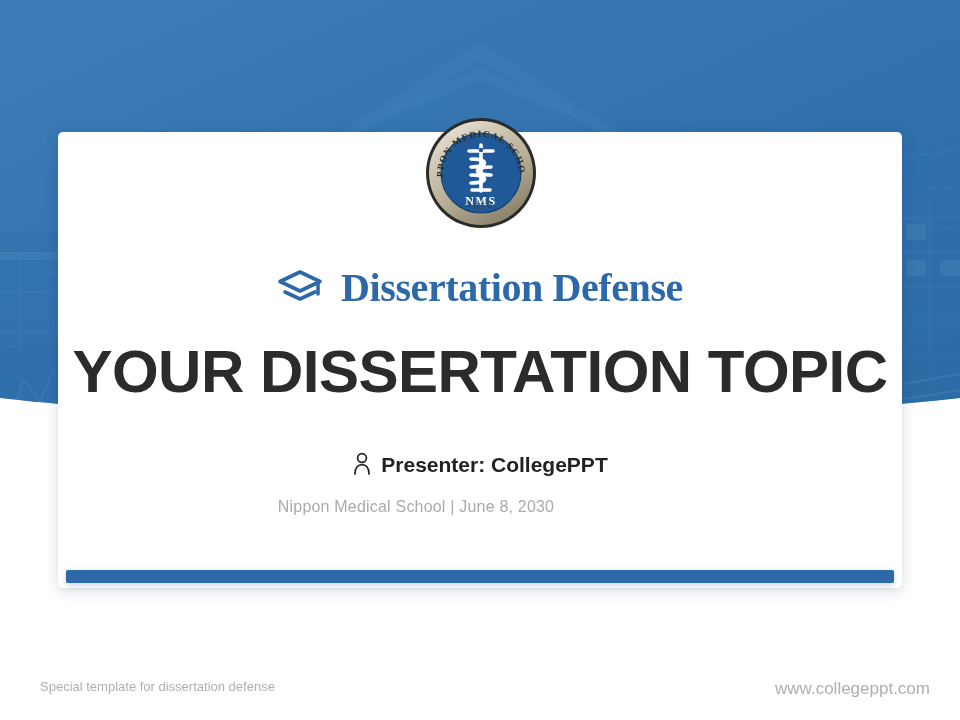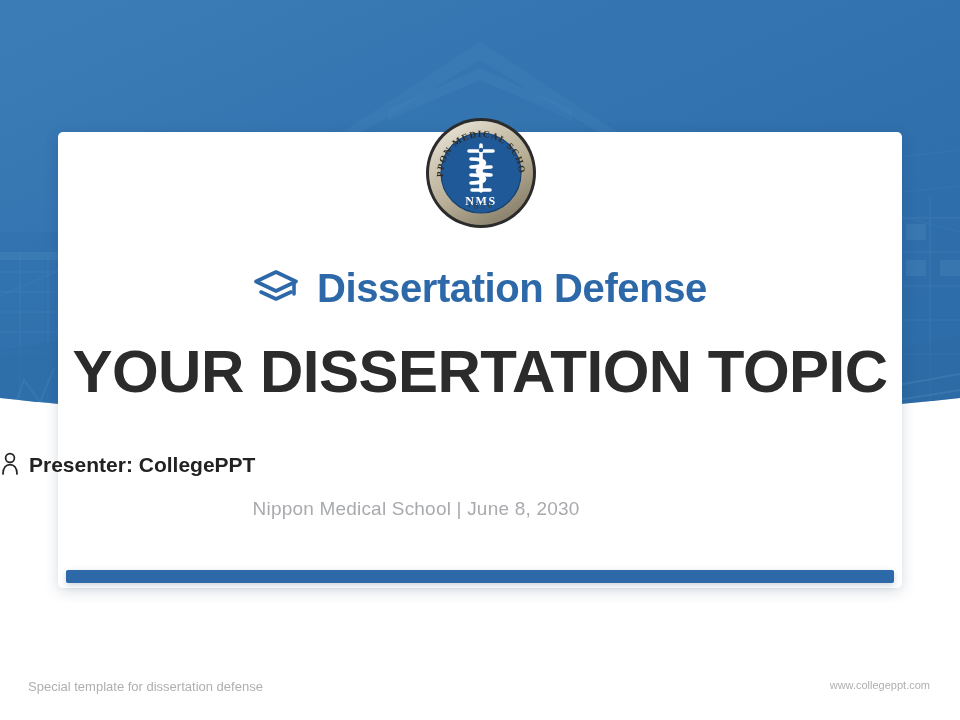--- a/index.html
+++ b/index.html
@@ -73,20 +73,21 @@
   
   .kicker-row {
     position: absolute;
     left: 0;
     top: 268px;
     width: 960px;
     display: flex;
     align-items: center;
     justify-content: center;
     gap: 18px;
+    font-family: Liberation Serif, serif;
   }
   .cap-icon { width: 46px; height: 40px; display: block; flex: none; }
   .kicker-text {
     font-size: 40px;
     font-weight: bold;
     color: #2D69A8;
     letter-spacing: -0.4px;
     white-space: nowrap;
     line-height: 1;
   }
@@ -105,20 +106,21 @@
     white-space: nowrap;
   }
 
   .people-row {
     position: absolute;
     left: 0;
     top: 452px;
     width: 960px;
     display: flex;
     align-items: center;
+    justify-content: center;
     gap: 36px;
   }
   .person-item {
     display: flex;
     align-items: center;
     gap: 9px;
   }
   .person-item .person-label {
     font-size: 21px;
     font-weight: bold;
@@ -127,40 +129,40 @@
     line-height: 1;
   }
   .person-icon { display: block; flex: none; }
 
   .meta-line {
     position: absolute;
     left: 0;
     top: 498px;
     width: 832px;
     text-align: center;
-    font-size: 19px;
+    font-size: 16px;
     color: #A8AAAD;
     letter-spacing: 0.2px;
     white-space: nowrap;
   }
 
   
   .footer-left {
     position: absolute;
-    left: 28px;
+    left: 40px;
     top: 679px;
     font-size: 13px;
     color: #AFAFAF;
     white-space: nowrap;
   }
   .footer-right {
     position: absolute;
     right: 30px;
     top: 679px;
-    font-size: 11px;
+    font-size: 17px;
     color: #AFAFAF;
     white-space: nowrap;
   }
 </style>
 </head>
 <body>
 
 <div id="slide">
 
   <div class="banner-wrap">

